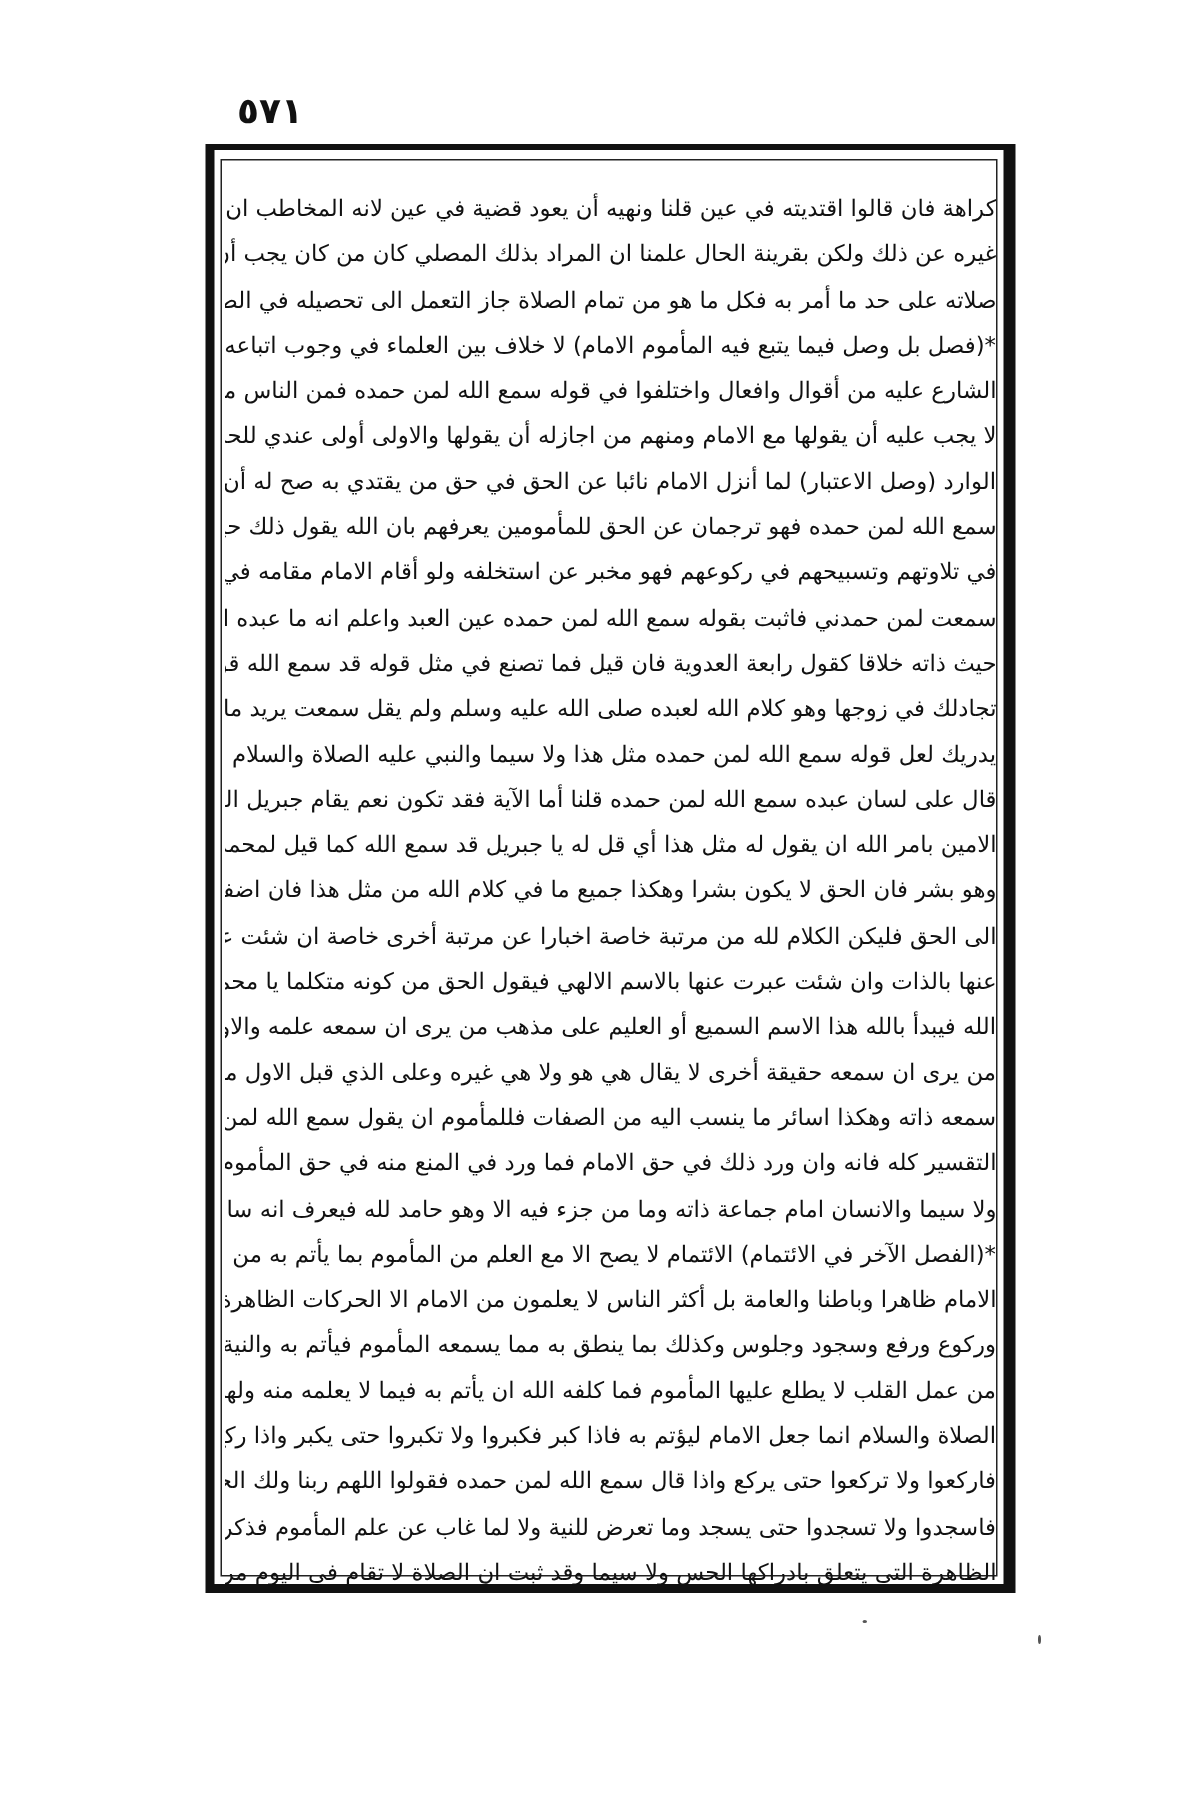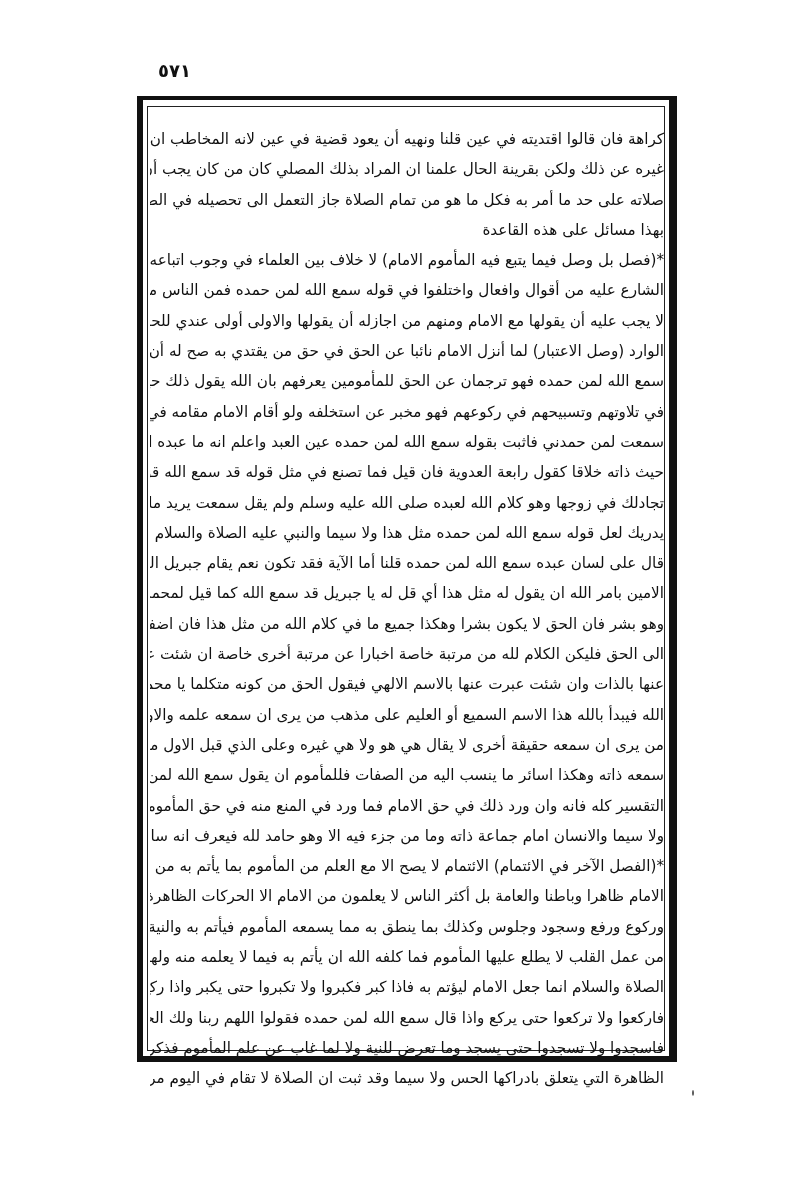--- a/index.html
+++ b/index.html
@@ -12,21 +12,21 @@
       height: 1196px;
       position: relative;
       overflow: hidden;
       font-family: "DejaVu Sans", sans-serif;
       color: #111111;
     }
     .page-number {
       position: absolute;
       left: 158px;
       top: 60px;
-      font-size: 18px;
+      font-size: 24px;
       font-weight: bold;
       letter-spacing: 1px;
       font-family: "DejaVu Sans", sans-serif;
       direction: rtl;
     }
     .frame {
       position: absolute;
       left: 137px;
       top: 96px;
       width: 540px;
@@ -78,21 +78,20 @@
 <div class="page-number">٥٧١</div>
 
 <div class="frame">
   <div class="frame-inner"></div>
 </div>
 
 <div class="text-block">
   <div class="line">كراهة فان قالوا اقتديته في عين قلنا ونهيه أن يعود قضية في عين لانه المخاطب ان لا يعود ولم ينه</div>
   <div class="line">غيره عن ذلك ولكن بقرينة الحال علمنا ان المراد بذلك المصلي كان من كان يجب أن يكون في حال</div>
   <div class="line">صلاته على حد ما أمر به فكل ما هو من تمام الصلاة جاز التعمل الى تحصيله في الصلاة ويتعلق</div>
-  <div class="line short">بهذا مسائل على هذه القاعدة</div>
   <div class="line">*(فصل بل وصل فيما يتبع فيه المأموم الامام) لا خلاف بين العلماء في وجوب اتباعه فيما نص</div>
   <div class="line">الشارع عليه من أقوال وافعال واختلفوا في قوله سمع الله لمن حمده فمن الناس من قال انه</div>
   <div class="line">لا يجب عليه أن يقولها مع الامام ومنهم من اجازله أن يقولها والاولى أولى عندي للحديث</div>
   <div class="line">الوارد (وصل الاعتبار) لما أنزل الامام نائبا عن الحق في حق من يقتدي به صح له أن يقول</div>
   <div class="line">سمع الله لمن حمده فهو ترجمان عن الحق للمأمومين يعرفهم بان الله يقول ذلك حين حمدوه</div>
   <div class="line">في تلاوتهم وتسبيحهم في ركوعهم فهو مخبر عن استخلفه ولو أقام الامام مقامه في الحال لقال</div>
   <div class="line">سمعت لمن حمدني فاثبت بقوله سمع الله لمن حمده عين العبد واعلم انه ما عبده الا من كونه الها من</div>
   <div class="line">حيث ذاته خلاقا كقول رابعة العدوية فان قيل فما تصنع في مثل قوله قد سمع الله قول التي</div>
   <div class="line">تجادلك في زوجها وهو كلام الله لعبده صلى الله عليه وسلم ولم يقل سمعت يريد ما ذكرناه فما</div>
   <div class="line">يدريك لعل قوله سمع الله لمن حمده مثل هذا ولا سيما والنبي عليه الصلاة والسلام يقول ان الله</div>

